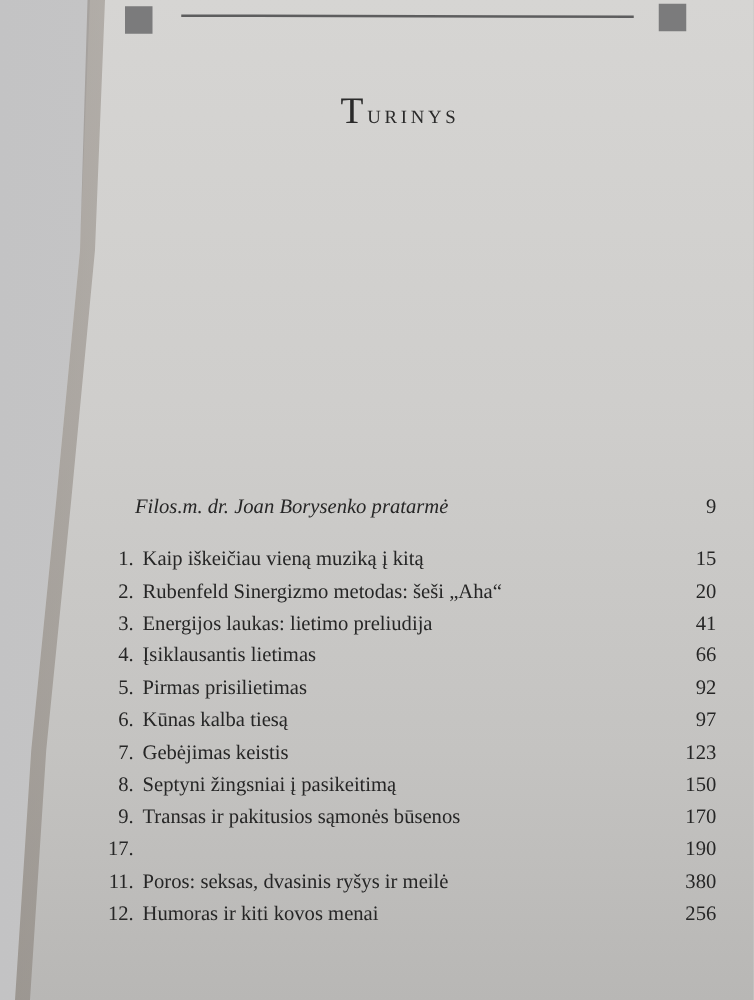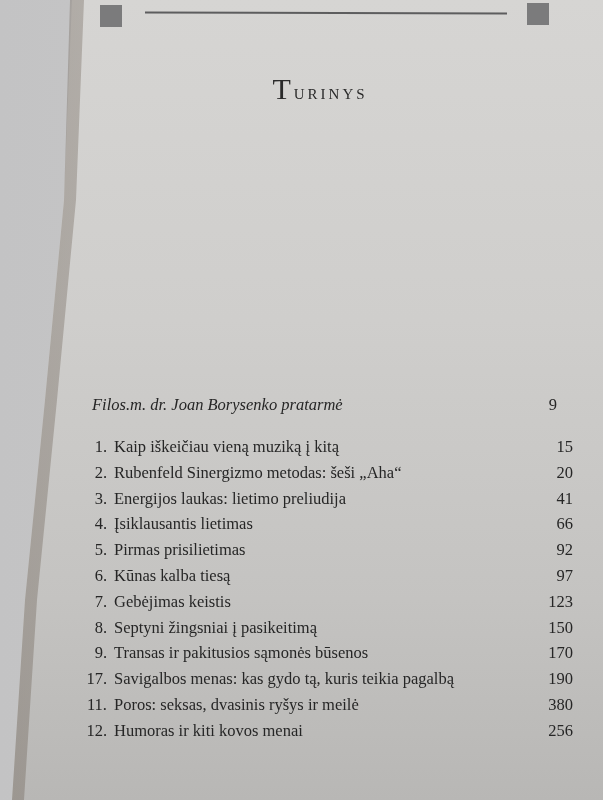--- a/index.html
+++ b/index.html
@@ -31,21 +31,21 @@
     .rule {
       position: absolute; left: 145px; top: 12px; width: 362px; height: 2px;
       background: #5d5d5e; transform: rotate(0.15deg);
     }
     .title {
       position: absolute; left: 0; width: 640px; top: 72px; text-align: center;
       font-size: 22px; letter-spacing: 3px; color: #2a2a2a; font-variant: small-caps;
     }
     .title .cap { font-size: 30px; }
     .preface {
-      position: absolute; left: 92px; top: 395px; width: 465px; height: 22px;
+      position: absolute; left: 108px; top: 395px; width: 465px; height: 22px;
       font-size: 16.5px; font-style: italic; color: #262626;
     }
     .preface .pg { position: absolute; right: 0; top: 0; font-style: normal; }
     .toc {
       position: absolute; left: 62px; top: 434px; width: 511px; margin: 0; padding: 0; list-style: none;
     }
     .toc-row {
       position: relative; height: 25.8px; line-height: 25.8px; font-size: 16.5px; color: #262626;
       white-space: nowrap;
     }
@@ -112,21 +112,20 @@
       <span class="label">Septyni žingsniai į pasikeitimą</span>
       <span class="pg">150</span>
     </li>
   <li class="toc-row">
       <span class="num">9.</span>
       <span class="label">Transas ir pakitusios sąmonės būsenos</span>
       <span class="pg">170</span>
     </li>
   <li class="toc-row">
       <span class="num">17.</span>
-      <span class="label">Savigalbos menas: kas gydo tą, kuris teikia pagalbą</span>
       <span class="pg">190</span>
     </li>
   <li class="toc-row">
       <span class="num">11.</span>
       <span class="label">Poros: seksas, dvasinis ryšys ir meilė</span>
       <span class="pg">380</span>
     </li>
   <li class="toc-row">
       <span class="num">12.</span>
       <span class="label">Humoras ir kiti kovos menai</span>

